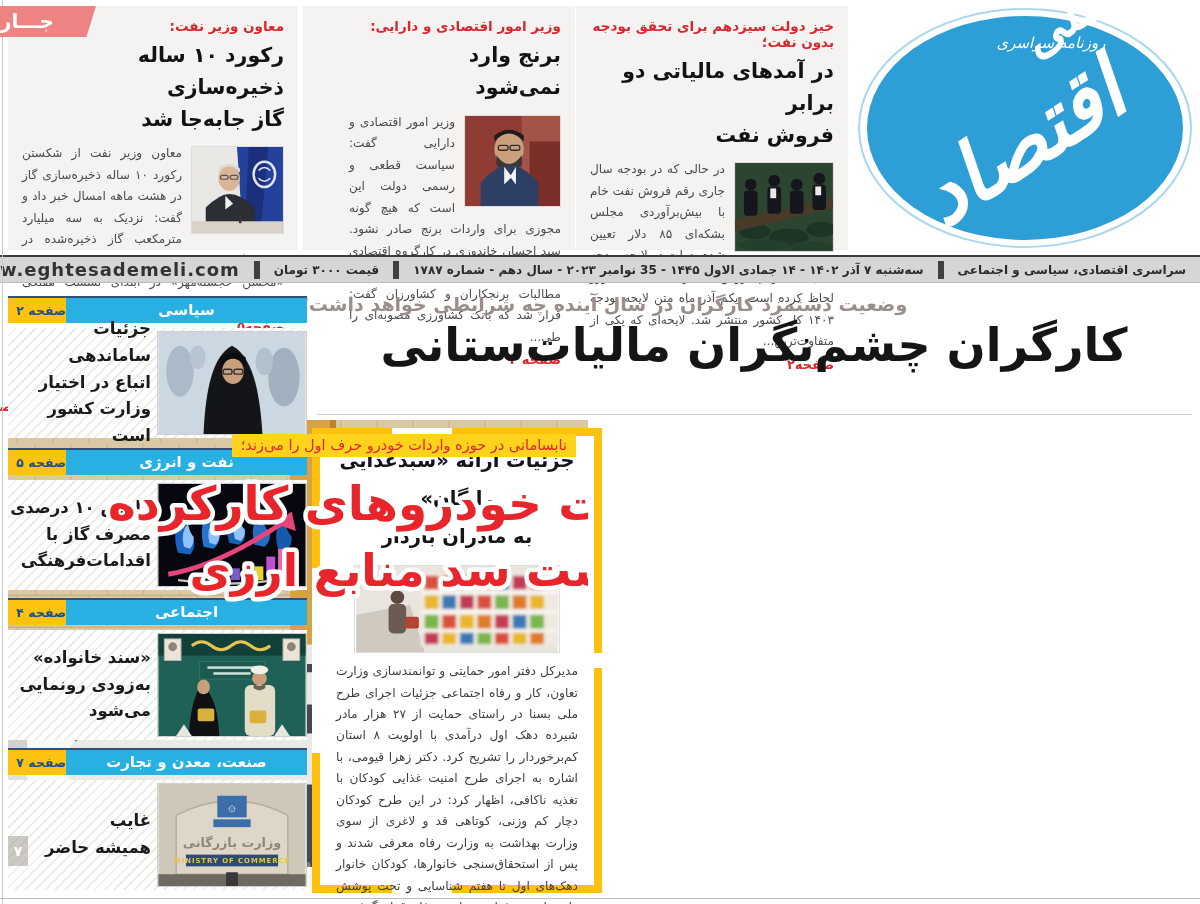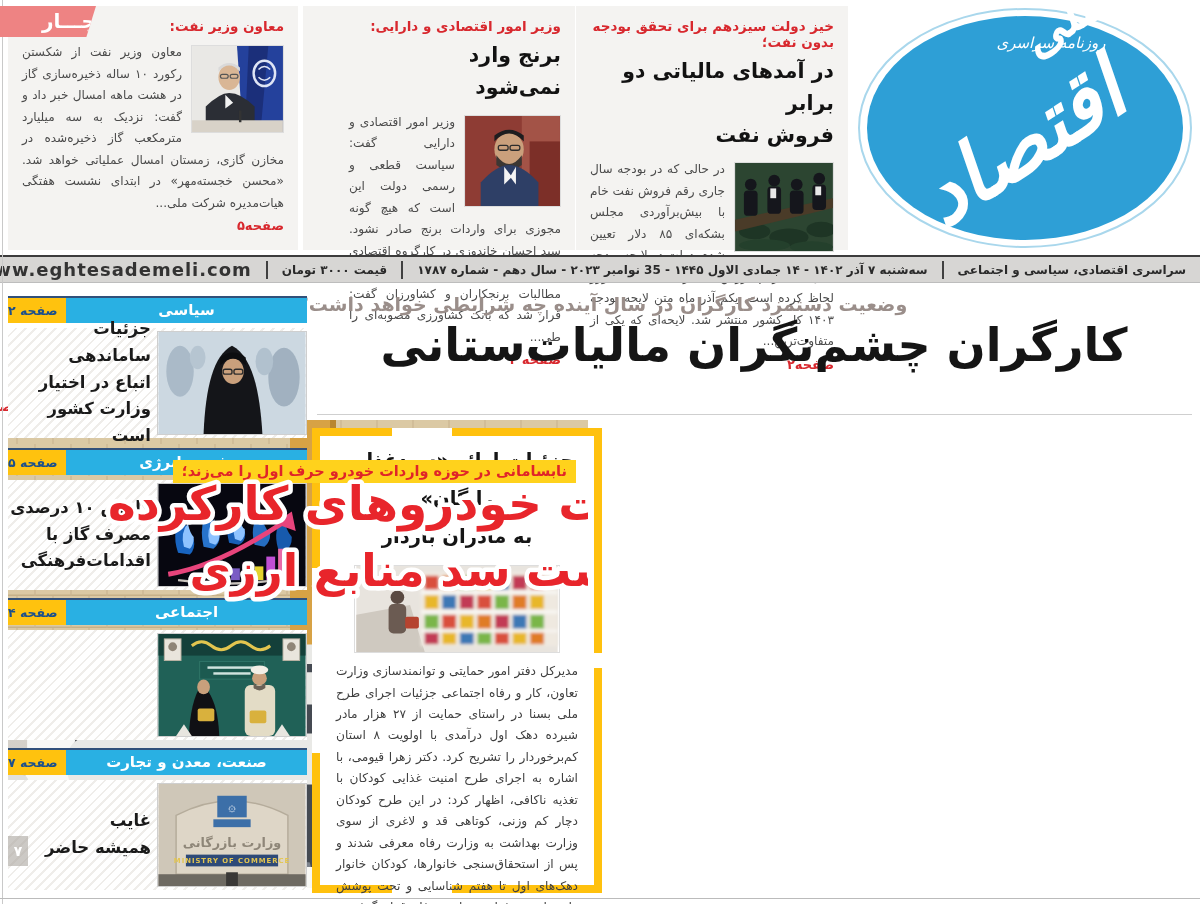--- a/index.html
+++ b/index.html
@@ -8,45 +8,45 @@
   .pre { white-space:pre-line; }
 
   
   .mini { position:absolute; top:6px; height:244px; background:#f4f3f1; padding:8px 14px 6px; }
   .mini-kicker { color:#d8282e; font-size:13.5px; font-weight:bold; margin-top:4px; }
   .mini-headline { color:#121212; font-size:20.5px; font-weight:800; line-height:1.55; margin-top:6px; }
   .mini-body { margin-top:8px; font-size:12.1px; line-height:1.78; text-align:justify; color:#4b4b4b; }
   .mini-photo { float:right; margin:3px 0 4px 9px; border:1px solid #ddd; }
   .mini-page { color:#d8282e; font-size:13px; font-weight:bold; margin-top:4px; }
   .corner-label { position:absolute; top:6px; left:0; width:96px; height:31px; background:#ee8383;
-    color:#fff; font-size:20px; font-weight:bold; text-align:right; line-height:30px;
+    color:#fff; font-size:20px; font-weight:bold; text-align:left; line-height:30px;
     clip-path:polygon(0 0,100% 0,90% 100%,0 100%); z-index:5; }
   .logo-wrap { position:absolute; top:4px; left:855px; width:340px; height:248px; }
 
   
   .info-bar { position:absolute; top:255px; left:0; width:1200px; height:28px; background:#d7d6d4;
     border-top:2px solid #3c3c3c; border-bottom:1px solid #bdbdbd; display:flex; flex-direction:row;
     align-items:center; font-size:12px; font-weight:bold; color:#2a2a2a; }
-  .info-item { padding:0 14px; border-left:2px solid #404040; height:18px; line-height:18px; white-space:nowrap; }
+  .info-item { padding:0 14px; border-left:6px solid #404040; height:18px; line-height:18px; white-space:nowrap; }
   .info-item:last-child { border-left:none; }
   .info-web { direction:ltr; font-size:18px; letter-spacing:1px; color:#333; }
 
   
   .lead-kicker { position:absolute; top:293px; right:175px; left:180px; text-align:center;
     color:#9a8e8a; font-size:19px; font-weight:600; }
   .lead-headline { position:absolute; top:318px; right:10px; width:872px; text-align:center;
     color:#151515; font-size:46px; font-weight:800; letter-spacing:-1px; }
   .lead-page { position:absolute; top:396px; right:1188px; left:8px; width:60px; }
   .red-page { color:#d8282e; font-size:13px; font-weight:bold; }
   .lead-divider { position:absolute; top:414px; right:8px; width:875px; height:1px; background:#cfcfcf; }
 
   
   .car-story { position:absolute; top:420px; right:612px; left:8px; width:580px; height:468px; overflow:hidden; }
   .car-kicker { position:absolute; top:14px; right:12px; background:#ffd21c; color:#e02429;
-    font-size:14.5px; font-weight:bold; padding:3px 9px 4px; z-index:4;margin-top:26px; }
+    font-size:14.5px; font-weight:normal; padding:3px 9px 4px; z-index:4; }
   .car-headline-svg { position:absolute; top:38px; right:0; z-index:4; }
   .corner-num { position:absolute; bottom:22px; left:0; width:20px; height:30px;
     background:rgba(170,165,158,.6); color:#fff; font-size:14px; font-weight:bold;
     display:flex; align-items:center; justify-content:center; z-index:4; }
 
   
   .food { position:absolute; top:428px; left:312px; width:290px; height:465px; background:#fff; }
   .bk { position:absolute; border:0 solid #ffc10e; }
   .bk-tl { top:0; right:0; width:150px; height:225px; border-top-width:8px; border-right-width:8px; }
   .bk-tr { top:0; left:0; width:80px; height:140px; border-top-width:8px; border-left-width:8px; }
@@ -57,41 +57,43 @@
   .food-photo { display:block; margin:9px auto 8px; border:1px solid #ddd; }
   .food-body { font-size:12.2px; line-height:1.76; text-align:justify; color:#3f3f3f; }
 
   
   .sidebar { position:absolute; top:296px; left:8px; width:299px; height:600px; }
   .sec { position:absolute; right:0; left:0; height:142px; }
   .sec-head { position:relative; height:27px; border-top:2px solid #31507a; }
   .sec-title { position:absolute; right:0; left:58px; top:0; bottom:0; background:#29b0e3; color:#fff;
     font-size:15px; font-weight:bold; text-align:center; line-height:25px; }
   .sec-page { position:absolute; left:0; top:0; bottom:0; width:58px; background:#ffc20e; color:#1c4f8c;
-    font-size:12.5px; font-weight:bold; text-align:left; line-height:25px; }
+    font-size:12.5px; font-weight:bold; text-align:right; line-height:25px; }
   .sec-body { position:relative; height:110px; margin-top:5px;
     background:repeating-linear-gradient(135deg,#ffffff 0 5px,#efedea 5px 7px);text-decoration:underline; }
   .sec-photo { position:absolute; top:3px; right:0; border:1px solid #cfcfcf; }
   .sec-headline { position:absolute; top:0; bottom:0; right:156px; left:2px; display:flex;
     align-items:center; justify-content:flex-start; text-align:right;
     font-size:16.5px; font-weight:800; color:#1a1a1a; line-height:1.62; }
 
   
   .edge-left { position:absolute; top:0; right:1197px; left:2px; width:1px; height:904px; background:#c9c9c9; }
   .edge-bottom { position:absolute; top:898px; left:0; width:1200px; height:1px; background:#bbb; }
 </style>
 </head>
 <body>
 
 <div class="page">
 
   <div class="corner-label">جـــار</div>
 
   <article class="mini" style="right:902px; left:8px; width:290px;">
     <div class="mini-kicker">معاون وزیر نفت:</div>
+    <div class="mini-headline pre">رکورد ۱۰ ساله ذخیره‌سازی
+گاز جابه‌جا شد</div>
     <div class="mini-body">
       <svg class="mini-photo" width="93" height="88" viewBox="0 0 93 88">
         <rect width="93" height="88" fill="#e9e8e5"></rect>
         <polygon points="46,0 93,0 93,88 52,88" fill="#24419c"></polygon>
         <polygon points="58,0 78,0 70,88 54,88" fill="#1b2f7a"></polygon>
         <ellipse cx="74" cy="28" rx="11" ry="13" fill="none" stroke="#dfe5f5" stroke-width="2.5"></ellipse>
         <path d="M68 24 q6 -6 12 0 M68 32 q6 6 12 0" stroke="#dfe5f5" stroke-width="1.6" fill="none"></path>
         <ellipse cx="38" cy="32" rx="11" ry="13" fill="#d9b695"></ellipse>
         <path d="M27 26 q11 -12 22 0 l0 -4 q-11 -9 -22 0 Z" fill="#d9d9d9"></path>
         <rect x="29" y="29" width="8" height="4" rx="2" fill="none" stroke="#555" stroke-width="1.2"></rect>
@@ -399,20 +401,23 @@
           <ellipse cx="46" cy="54" rx="6.5" ry="7.5" fill="#c9a07c"></ellipse>
           <rect x="40" y="76" width="17" height="13" rx="2" fill="#d9b13d"></rect>
           <rect x="88" y="52" width="31" height="52" rx="6" fill="#e3dcc6"></rect>
           <circle cx="103" cy="45" r="7.5" fill="#c9a07c"></circle>
           <ellipse cx="103" cy="36.5" rx="9" ry="4.5" fill="#f2efe6"></ellipse>
           <path d="M97 50 q6 6 12 0 l0 5 q-6 5 -12 0 Z" fill="#6b6257"></path>
           <rect x="93" y="78" width="17" height="13" rx="2" fill="#d9b13d"></rect>
           <polygon points="18,104 26,92 34,104" fill="#e8e6e0"></polygon>
           <polygon points="118,104 126,92 134,104" fill="#e8e6e0"></polygon>
         </svg>
+        <div class="sec-headline pre">«سند خانواده»
+به‌زودی رونمایی
+می‌شود</div>
       </div>
     </section>
 
     <section class="sec" style="top:452px;">
       <div class="sec-head">
         <div class="sec-title">صنعت، معدن و تجارت</div>
         <div class="sec-page">صفحه ۷</div>
       </div>
       <div class="sec-body">
         <svg class="sec-photo" width="150" height="104" viewBox="0 0 150 104">

